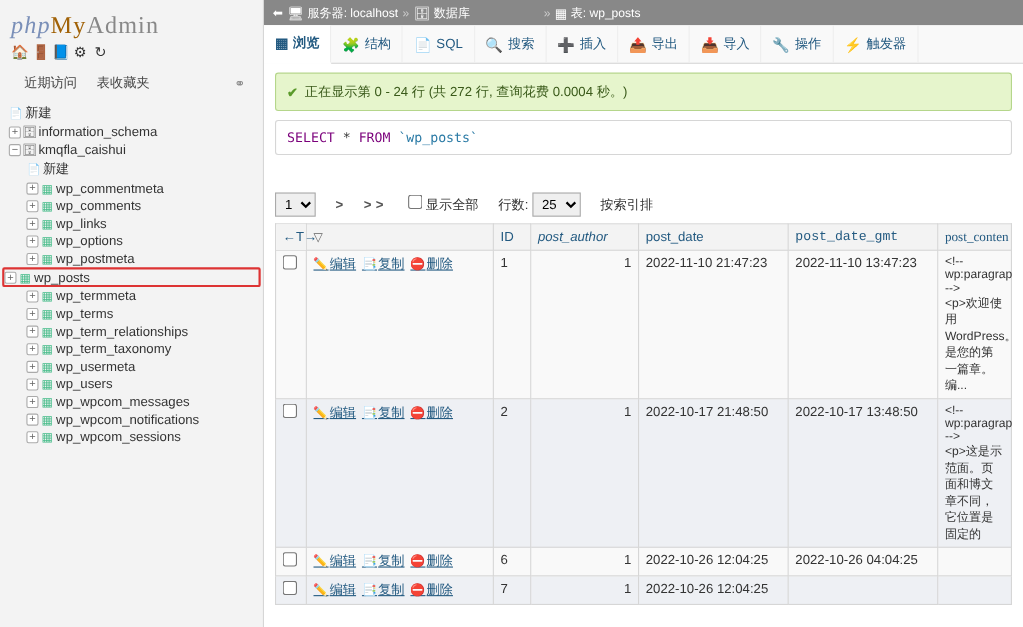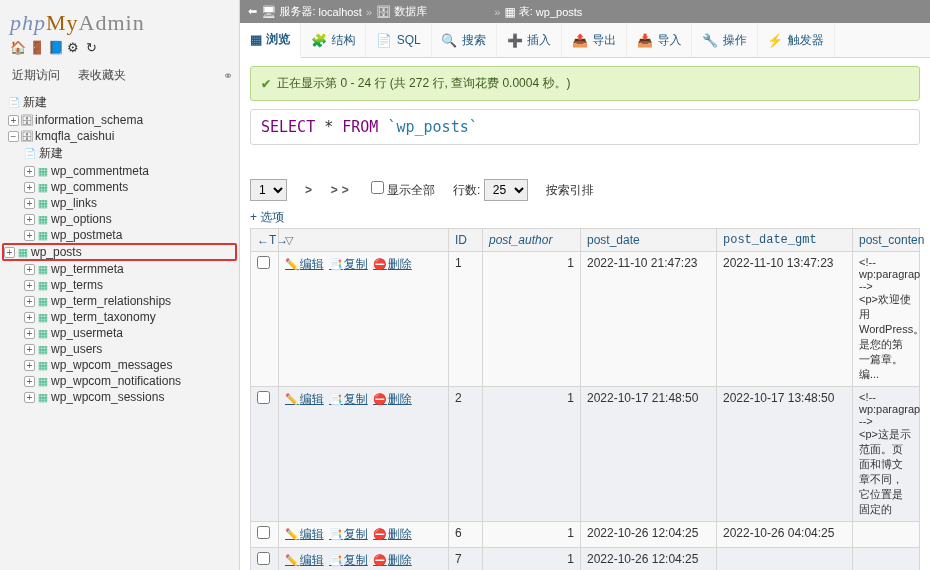--- a/index.html
+++ b/index.html
@@ -6,21 +6,21 @@
 body { font-family: sans-serif; font-size: 12px; color: #333; background: #fff; width: 930px; height: 570px; overflow: hidden; }
 .container { display: flex; height: 100%; }
 .sidebar { width: 240px; background: #f3f3f3; border-right: 1px solid #d6d6d6; overflow-y: auto; padding: 4px 0; }
 .logo { padding: 6px 10px 2px; }
 .logo-text { font-family: Georgia, serif; font-size: 22px; letter-spacing: 1px; }
 .logo-php { color: #7a8fb8; font-style: italic; }
 .logo-my { color: #a16207; }
 .logo-admin { color: #888; }
 .quick-icons { padding: 2px 10px 6px; display: flex; gap: 3px; }
 .quick-icons span { width: 16px; height: 16px; display: inline-block; font-size: 13px; cursor: pointer; }
-.side-tabs { display: flex; padding: 2px 6px; gap: 6px; align-items: center; }
+.side-tabs { display: flex; padding: 2px 16px; gap: 6px; align-items: center; }
 .side-tab { padding: 3px 6px; color: #444; cursor: pointer; font-size: 12px; }
 .side-tabs .link-icon { margin-left: auto; color: #888; font-size: 12px; }
 .tree { padding: 4px 2px; }
 .tree-item { display: flex; align-items: center; padding: 1px 2px; cursor: pointer; white-space: nowrap; }
 .tree-item.highlighted { border: 2px solid #d33; border-radius: 2px; padding: 0 0; }
 .tree-icon { width: 14px; height: 14px; display: inline-flex; align-items: center; justify-content: center; font-size: 10px; color: #666; margin-right: 1px; }
 .expand { border: 1px solid #aaa; border-radius: 2px; width: 11px; height: 11px; line-height: 9px; text-align: center; background: #fff; }
 .db-icon::before { content: "🗄"; font-size: 11px; }
 .table-icon { color: #4b8; }
 .table-icon::before { content: "▦"; font-size: 11px; }
@@ -32,21 +32,21 @@
 .breadcrumb .crumb { display: flex; align-items: center; gap: 3px; cursor: pointer; }
 .breadcrumb .sep { color: #ccc; }
 .bc-icon { font-size: 12px; }
 .toolbar { display: flex; border-bottom: 1px solid #d6d6d6; background: #f9f9f9; }
 .toolbar-item { padding: 8px 10px; display: flex; align-items: center; gap: 4px; cursor: pointer; color: #235a81; font-size: 12px; border-right: 1px solid #eee; }
 .toolbar-item.active { background: #fff; border-bottom: 2px solid #fff; margin-bottom: -1px; color: #235a81; font-weight: bold; }
 .tb-icon { font-size: 13px; }
 .content { padding: 8px 10px; overflow: auto; flex: 1; }
 .success-box { background: #e6f5cc; border: 1px solid #b5d68b; border-radius: 3px; padding: 8px 10px; margin-bottom: 8px; display: flex; align-items: center; gap: 6px; color: #3a5a1a; }
 .success-box .check { color: #5a9a2a; font-weight: bold; }
-.sql-box { border: 1px solid #d6d6d6; border-radius: 3px; padding: 8px 10px; margin-bottom: 30px; font-family: monospace; font-size: 15px; }
+.sql-box { border: 1px solid #d6d6d6; border-radius: 3px; padding: 8px 10px; margin-bottom: 30px; font-family: monospace; font-size: 12px; }
 .sql-box .kw { color: #7b007b; }
 .sql-box .tbl { color: #2a7aa5; }
 .controls { display: flex; align-items: center; gap: 18px; padding: 4px 0 6px; }
 .controls select, .controls input { font-size: 12px; padding: 2px 4px; border: 1px solid #aaa; }
 .nav-arrows { font-weight: bold; color: #555; cursor: pointer; letter-spacing: 4px; }
 .chk { width: 13px; height: 13px; }
 .options-link { color: #235a81; cursor: pointer; padding: 2px 0; font-size: 12px; }
 .grid { border-collapse: collapse; width: 100%; table-layout: fixed; }
 .grid th, .grid td { border: 1px solid #d6d6d6; padding: 4px 6px; text-align: left; vertical-align: top; font-size: 12px; }
 .grid th { background: #f3f3f3; color: #235a81; font-weight: normal; cursor: pointer; white-space: nowrap; }
@@ -57,21 +57,21 @@
 .action-cell { white-space: nowrap; }
 .action-link { color: #235a81; cursor: pointer; margin-right: 2px; font-size: 12px; text-decoration: underline; }
 .action-icon { font-size: 11px; margin-right: 1px; }
 .del-icon { color: #c33; }
 .col-chk { width: 28px; }
 .col-actions { width: 170px; }
 .col-id { width: 34px; }
 .col-author { width: 98px; font-style: italic; }
 .col-date { width: 136px; margin-left: 20px; }
 .col-gmt { width: 136px; font-family: Liberation Mono, monospace; }
-.col-content { width: auto; }
+.col-content { width: auto; font-family: Liberation Serif, serif; }
 </style>
 </head>
 <body>
 
 <div class="container">
   <div class="sidebar">
     <div class="logo">
       <span class="logo-text"><span class="logo-php">php</span><span class="logo-my">My</span><span class="logo-admin">Admin</span></span>
     </div>
     <div class="quick-icons">
@@ -256,21 +256,20 @@
       </div>
 
       <div class="controls">
         <select><option>1</option></select>
         <span class="nav-arrows">&gt;&nbsp;&nbsp;&gt;&gt;</span>
         <label><input type="checkbox" class="chk" style=""> <span>显示全部</span></label>
         <span><span>行数:</span> <select><option>25</option></select></span>
         <span>按索引排</span>
       </div>
 
-      <div class="options-link">+ 选项</div>
 
       <table class="grid">
         <thead>
           <tr>
             <th class="col-chk sortcol"><span>←T→</span></th>
             <th class="col-actions"><span class="sort-indicator">▽</span></th>
             <th class="col-id">ID</th>
             <th class="col-author">post_author</th>
             <th class="col-date">post_date</th>
             <th class="col-gmt">post_date_gmt</th>

